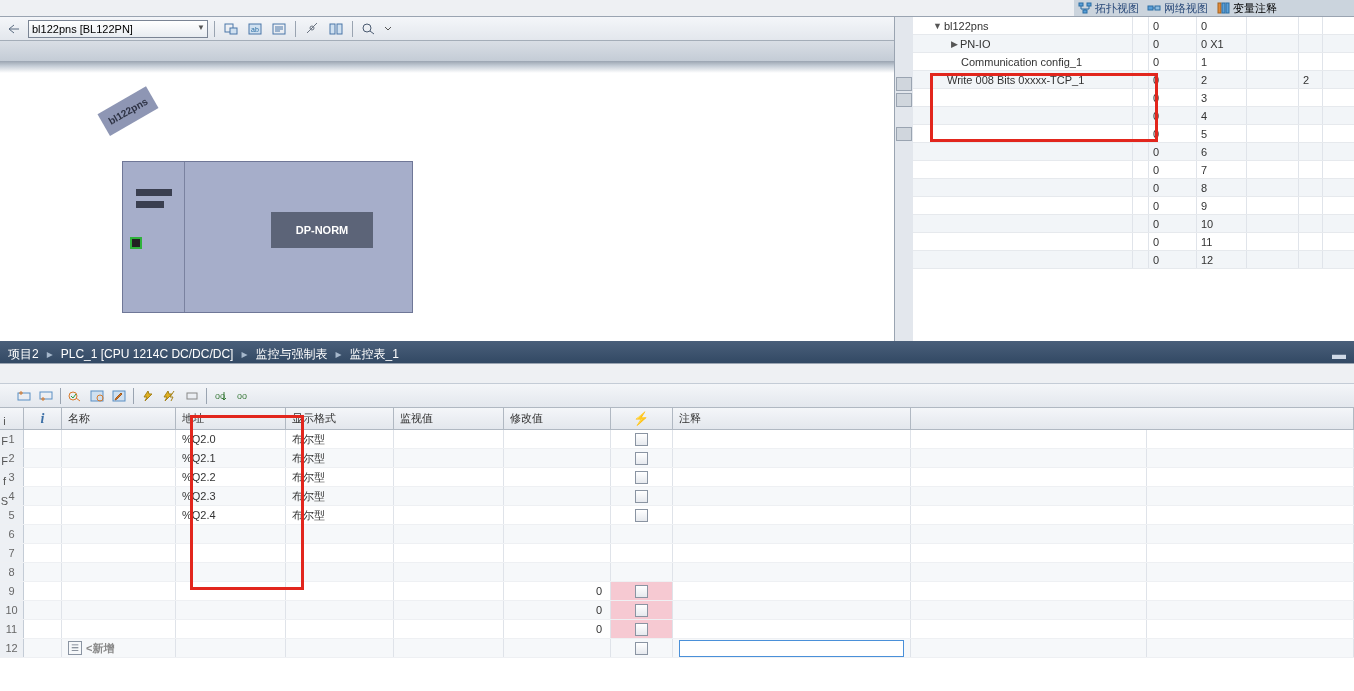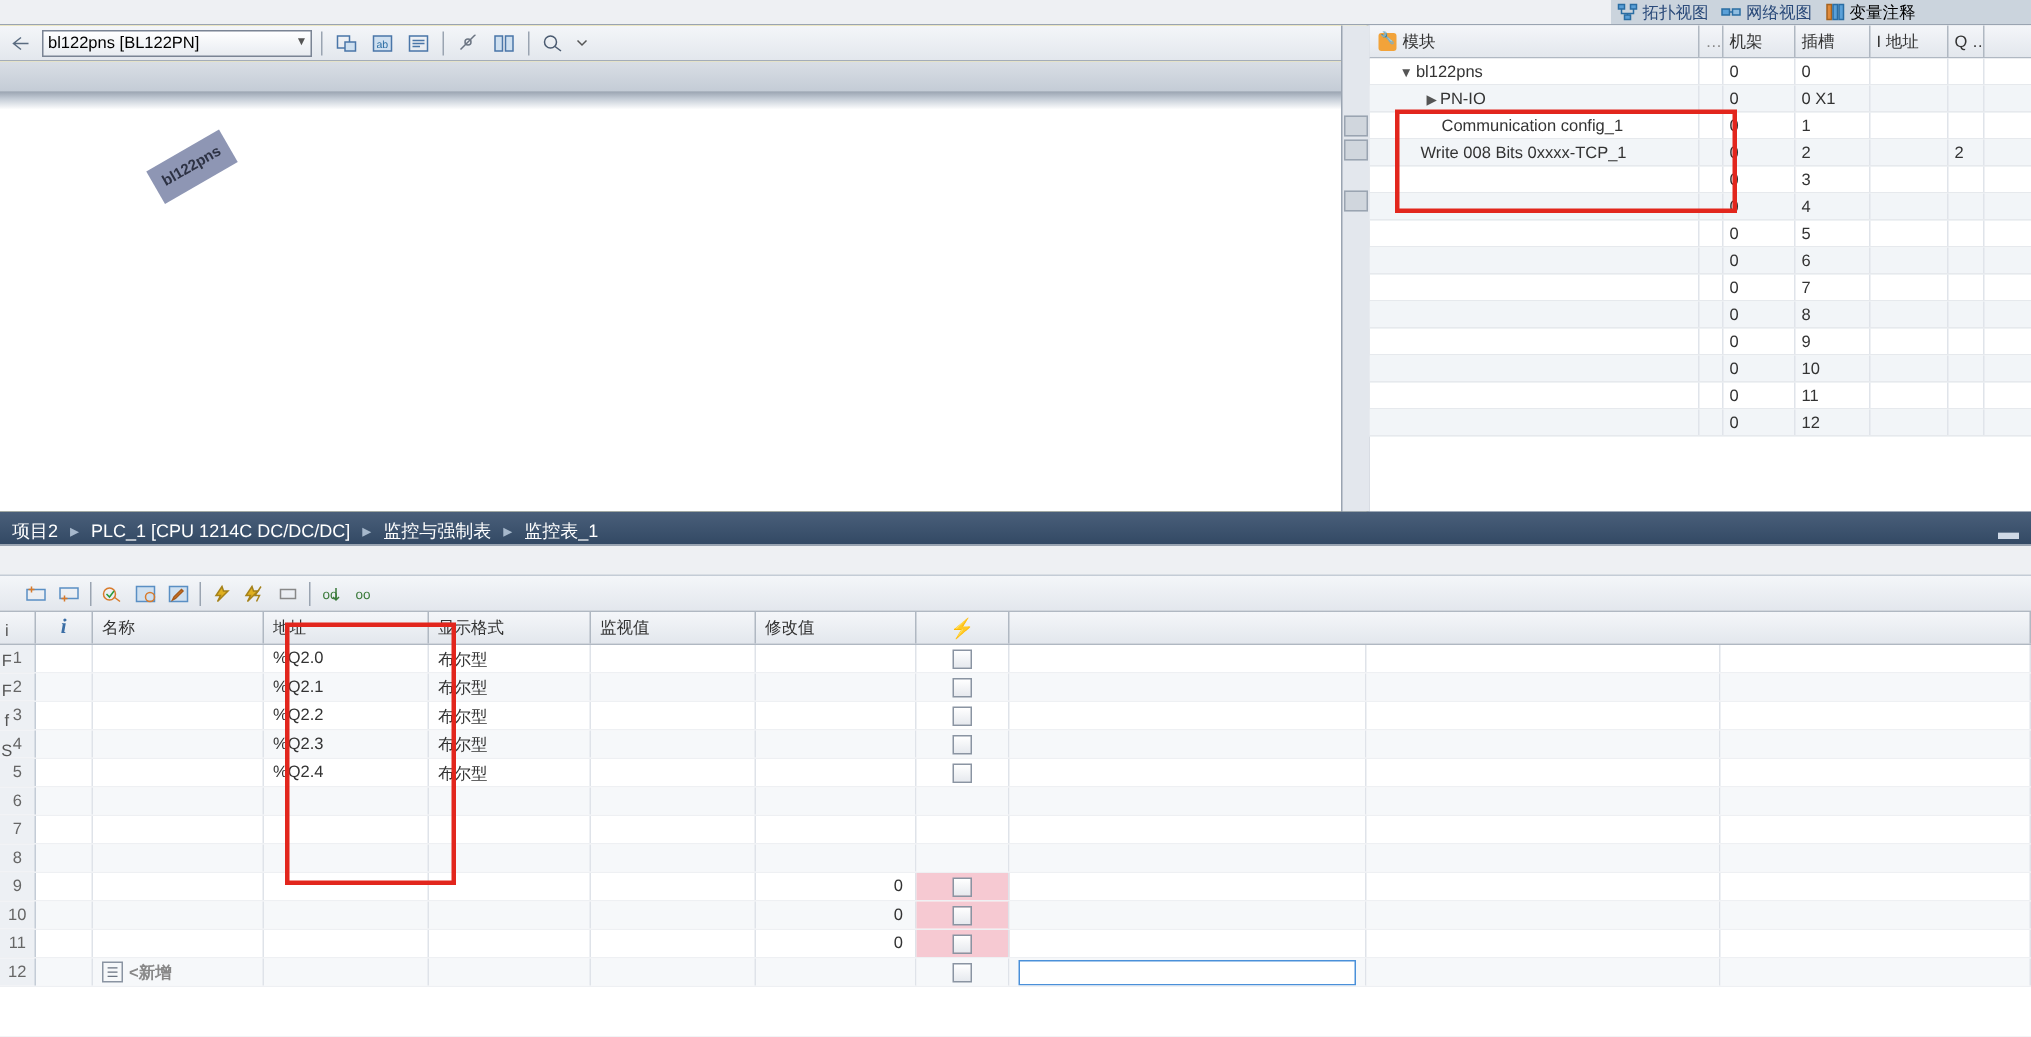--- a/index.html
+++ b/index.html
@@ -188,39 +188,38 @@
         </span>
       <span class="tb-ico" style="width:10px;">
           <svg width="8" height="10">
             <path d="M1 3l3 3 3-3" stroke="#555" fill="none"></path>
           </svg>
         </span>
     </div>
     <div class="dv-canvas">
       <div class="dv-strip"></div>
       <div class="dev-flag">bl122pns</div>
+      <div class="rack">
+        <div class="rack-left">
+          <div class="rack-slot1"></div>
+          <div class="rack-slot2"></div>
+          <div class="rack-port"></div>
+        </div>
+        <div class="rack-body">
+          <div class="dp-norm">DP-NORM</div>
+        </div>
+      </div>
     </div>
   </div>
 
   <div class="dv-right">
     <div class="dv-right-gutter">
       <div class="g-btn"></div>
       <div class="g-btn" style="margin-top:2px"></div>
       <div class="g-btn" style="margin-top:20px"></div>
-    </div>
-    <div class="ov-head">
-      <div class="ov-c c-mod">
-          <span class="ov-ico"></span>
-          <span>模块</span>
-        </div>
-      <div class="ov-c c-ddd">…</div>
-      <div class="ov-c c-rack">机架</div>
-      <div class="ov-c c-slot">插槽</div>
-      <div class="ov-c c-iaddr">I 地址</div>
-      <div class="ov-c c-q">Q …</div>
     </div>
     <div class="ov-body" id="ov-body">
         <div class="ov-row">
           <div class="ov-c c-mod" style="padding-left:20px">
             <span class="tree-arrow">▼</span>
             <span>bl122pns</span>
           </div>
           <div class="ov-c c-ddd"></div>
           <div class="ov-c c-rack">0</div>
           <div class="ov-c c-slot">0</div>
@@ -458,20 +457,21 @@
         <span class="i-letter">i</span>
       </div>
     <div class="w-c c-name">名称</div>
     <div class="w-c c-addr">地址</div>
     <div class="w-c c-fmt">显示格式</div>
     <div class="w-c c-mon">监视值</div>
     <div class="w-c c-mod2">修改值</div>
     <div class="w-c c-flash">
         <span class="flash-h">⚡</span>
       </div>
+    <div class="w-c c-note">注释</div>
     <div class="w-c c-rest"></div>
   </div>
   <div class="w-body" id="w-body">
       <div class="w-row">
         <div class="w-c c-rownum">1</div>
         <div class="w-c c-i"></div>
         <div class="w-c c-name"></div>
         <div class="w-c c-addr">%Q2.0</div>
         <div class="w-c c-fmt">布尔型</div>
         <div class="w-c c-mon"></div>

